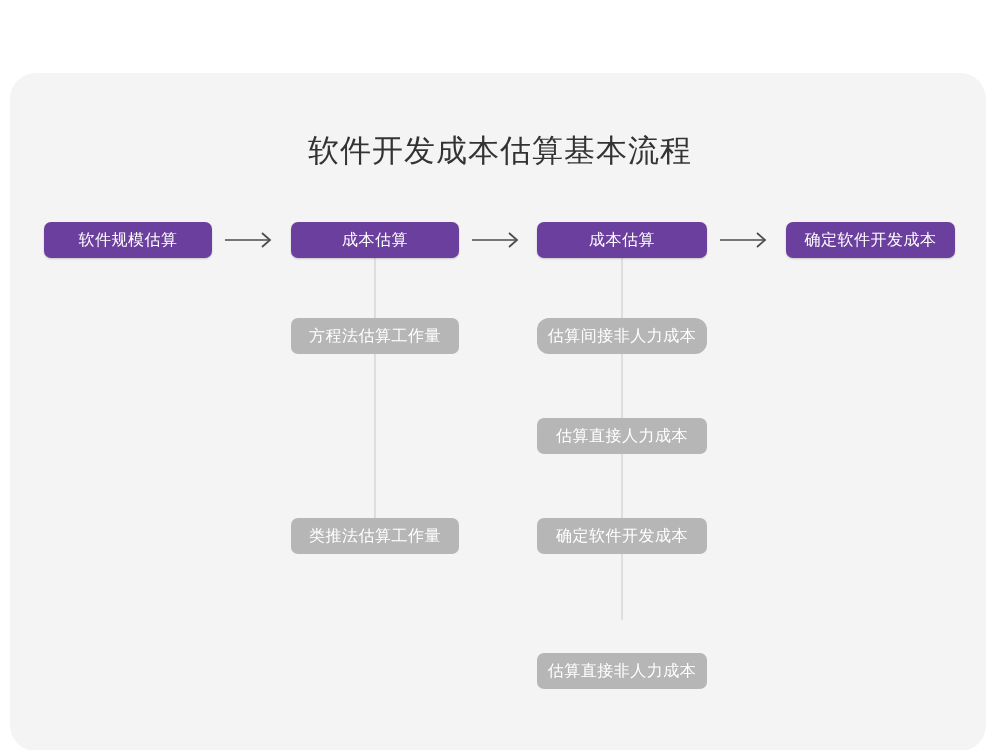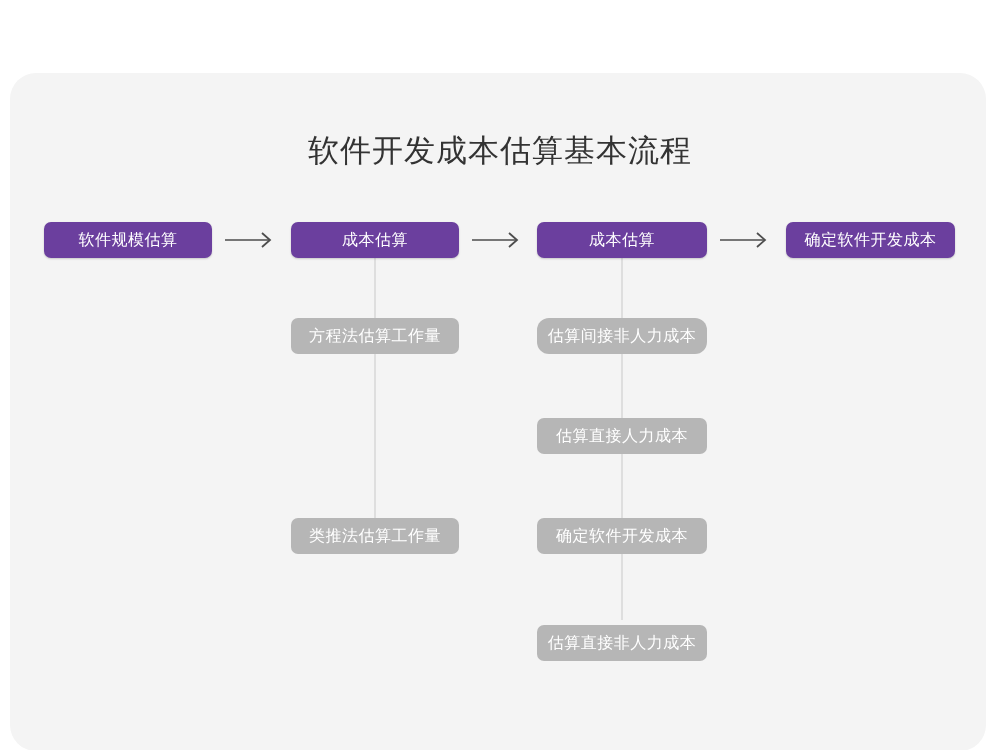--- a/index.html
+++ b/index.html
@@ -131,15 +131,15 @@
 
 
   <div class="node secondary" style="left:291px; top:479px; width:168px;">类推法估算工作量</div>
 
   <div class="node secondary" style="left:537px; top:279px; width:170px;border-radius:12px;">估算间接非人力成本</div>
 
   <div class="node secondary" style="left:537px; top:379px; width:170px;font-family:Liberation Serif, serif;">估算直接人力成本</div>
 
   <div class="node secondary" style="left:537px; top:479px; width:170px;">确定软件开发成本</div>
 
-  <div class="node secondary" style="left:537px; top:586px; width:170px;text-align:center;">估算直接非人力成本</div>
+  <div class="node secondary" style="left:537px; top:614px; width:170px;text-align:center;">估算直接非人力成本</div>
 
 </div>
 
 </body></html>

